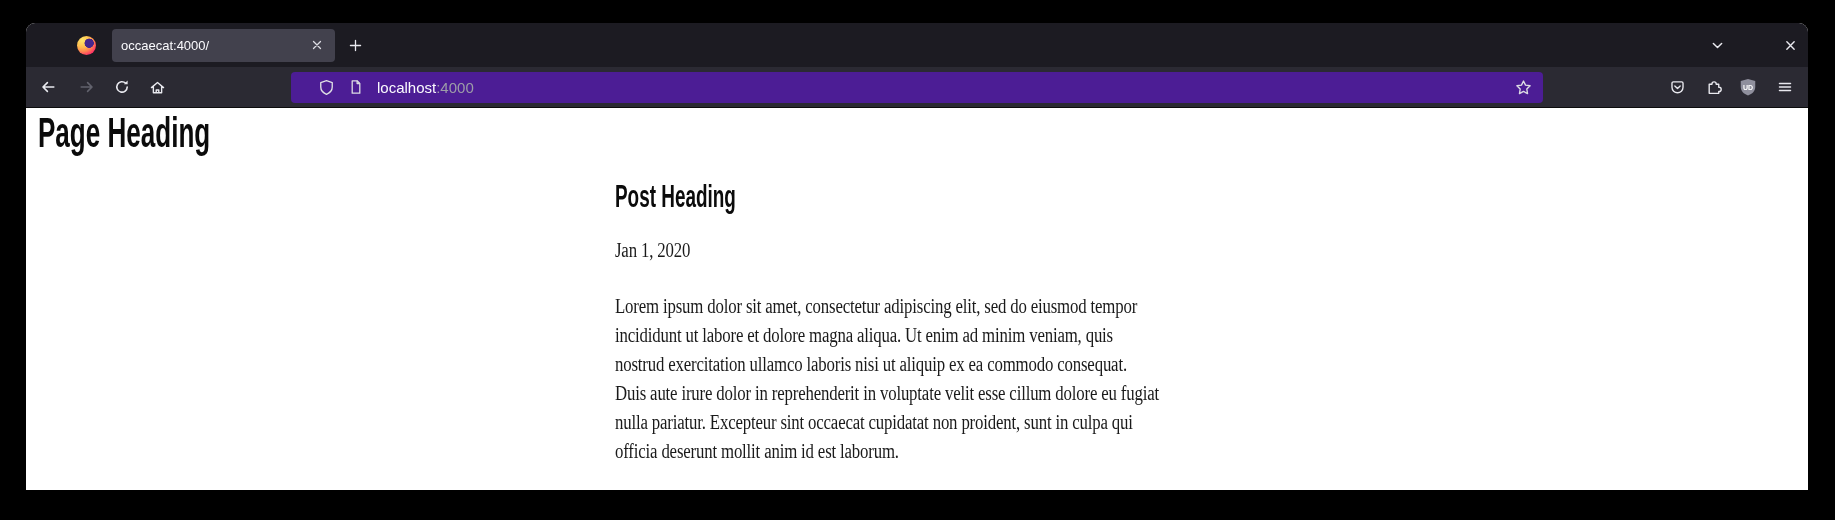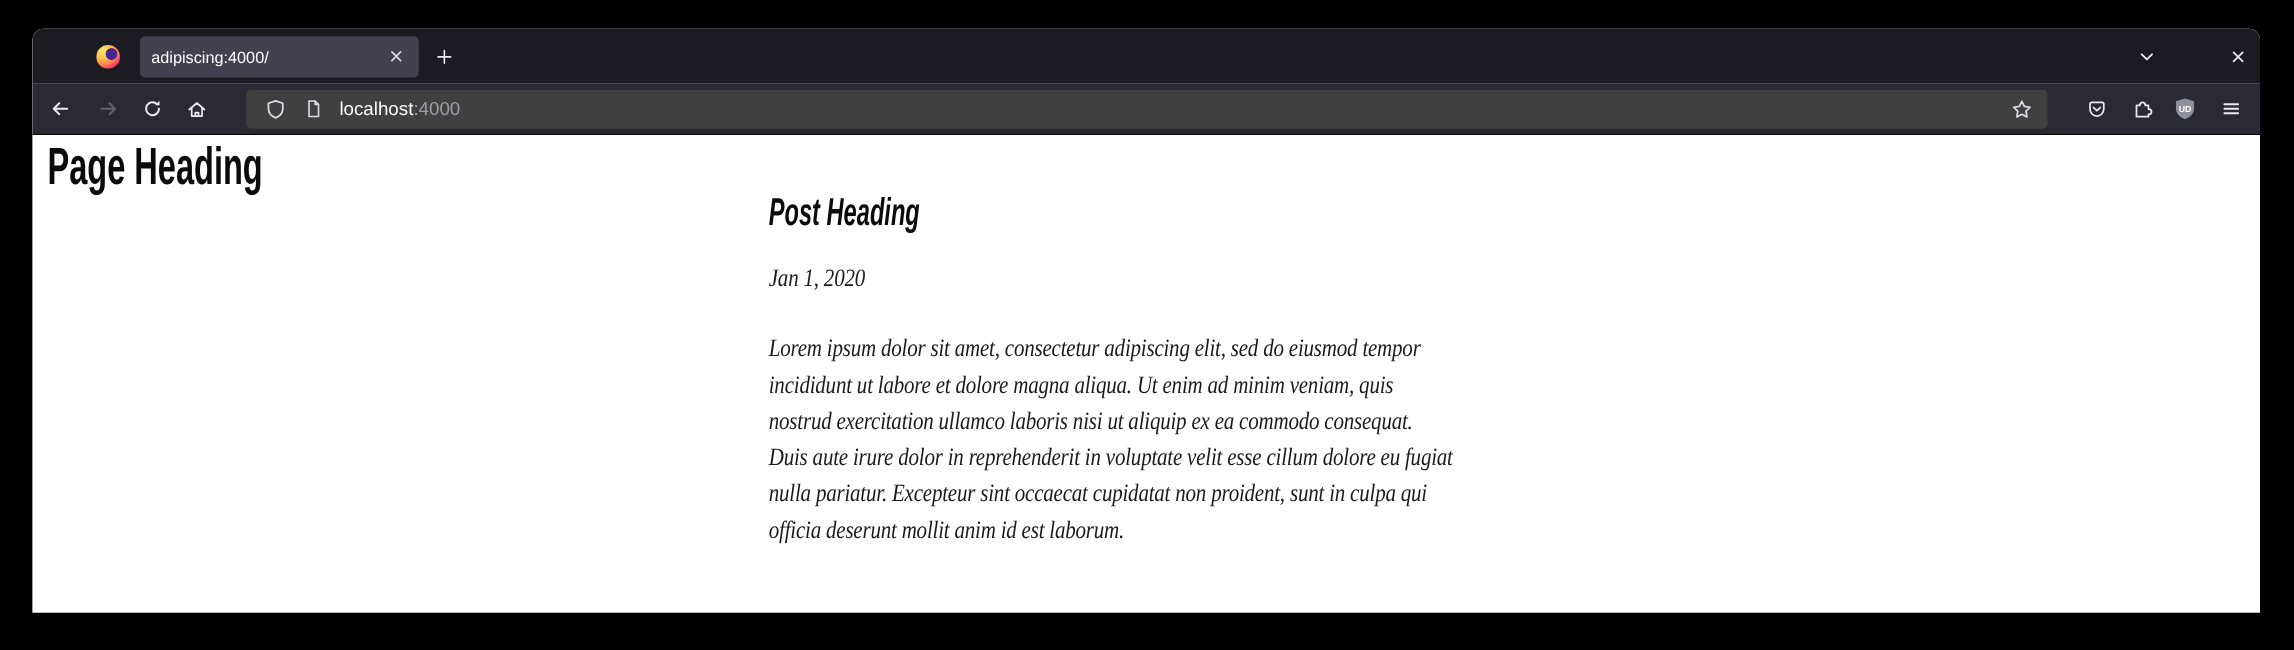--- a/index.html
+++ b/index.html
@@ -40,37 +40,37 @@
   
   .toolbar{
     height:40px;background:#2b2a33;border-bottom:1px solid #0c0c0d;
     display:flex;align-items:center;padding:0 8px 0 7px;box-sizing:content-box;
   }
   .navbtn{width:30px;height:30px;border-radius:4px;flex:0 0 auto;}
   .gap9{margin-left:9px;} .gap5{margin-left:5px;} .gap7{margin-left:7px;} .gap4{margin-left:4px;}
   .navbtn.disabled{color:#62626d;}
   .flexspace{flex:1 1 0;}
   .urlbar{
-    width:1441px;height:31px;border-radius:4px;background:#404040;flex:0 0 auto;
-    display:flex;align-items:center;padding:0 7px 0 11px;box-sizing:border-box;
+    width:1252px;height:31px;border-radius:4px;background:#4c1d95;flex:0 0 auto;
+    display:flex;align-items:center;padding:0 7px 0 22px;box-sizing:border-box;
   }
   .urlbtn{width:26px;height:26px;flex:0 0 auto;color:#dcdce3;}
   .url-text{margin-left:8px;font-size:15px;color:#fbfbfe;white-space:nowrap;}
   .url-port{color:#9d9da8;}
   .badge-ud{color:#9a9aa6;}
   
   .content{
     position:relative;height:420px;background:#ffffff;color:#0b0b0b;overflow:hidden;
   }
   .page-h1{
     position:absolute;left:12px;top:0;margin:0;
     font-size:42px;line-height:50px;font-weight:700;letter-spacing:0;
     white-space:nowrap;transform:scaleX(0.62);transform-origin:0 0;color:#0b0b0b;
   }
-  .post{position:absolute;left:589px;top:44px;width:660px;font-style:italic;}
+  .post{position:absolute;left:589px;top:71px;width:660px;}
   .post-h2{
     margin:0;font-size:31px;line-height:36px;font-weight:700;white-space:nowrap;
     transform:scaleX(0.61);transform-origin:0 0;color:#0b0b0b;
   }
   .serif{
     font-family:"Liberation Serif",serif;color:#1a1a1a;letter-spacing:-0.2px;
     transform:scaleX(0.84);transform-origin:0 0;white-space:nowrap;
   }
   .post-date{margin-top:23px;font-size:20px;line-height:24px;}
   .post-body{margin-top:30px;font-size:20px;}
@@ -79,21 +79,21 @@
 </style>
 </head>
 <body>
 
 <div class="window">
 
   <div class="tabbar">
     <span class="fficon"></span>
 
     <div class="tab">
-      <span class="tab-title">adipiscing:4000/</span>
+      <span class="tab-title">occaecat:4000/</span>
       <button class="ibtn tab-close">
         <svg width="12" height="12" viewBox="0 0 12 12">
             <path d="M2.5 2.5l7 7M9.5 2.5l-7 7" fill="none" stroke="currentColor" stroke-width="1.3" stroke-linecap="round"></path>
           </svg>
       </button>
     </div>
 
     <button class="ibtn newtab">
       <svg width="15" height="15" viewBox="0 0 16 16">
           <path d="M8 2.6v10.8M2.6 8h10.8" fill="none" stroke="currentColor" stroke-width="1.4" stroke-linecap="round"></path>

